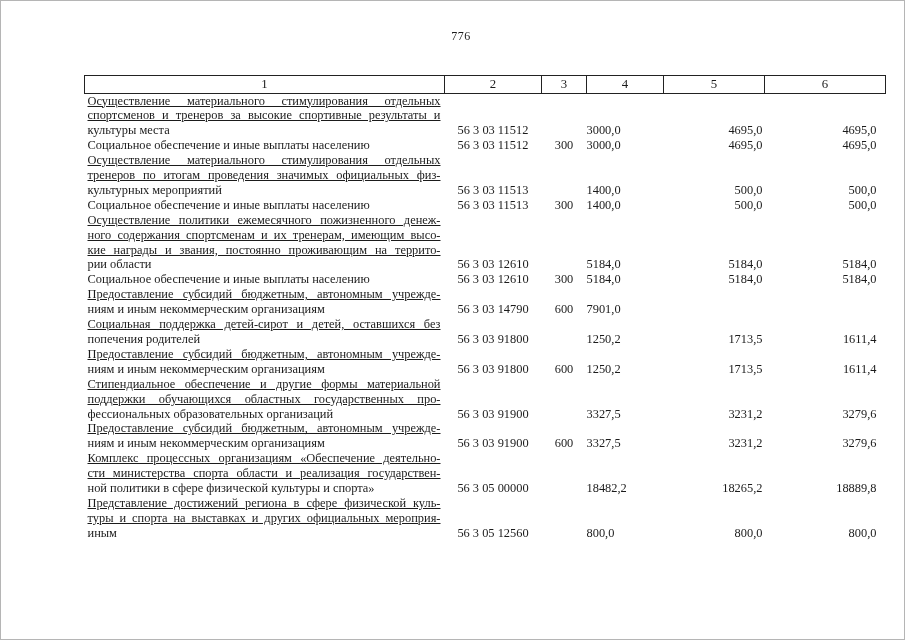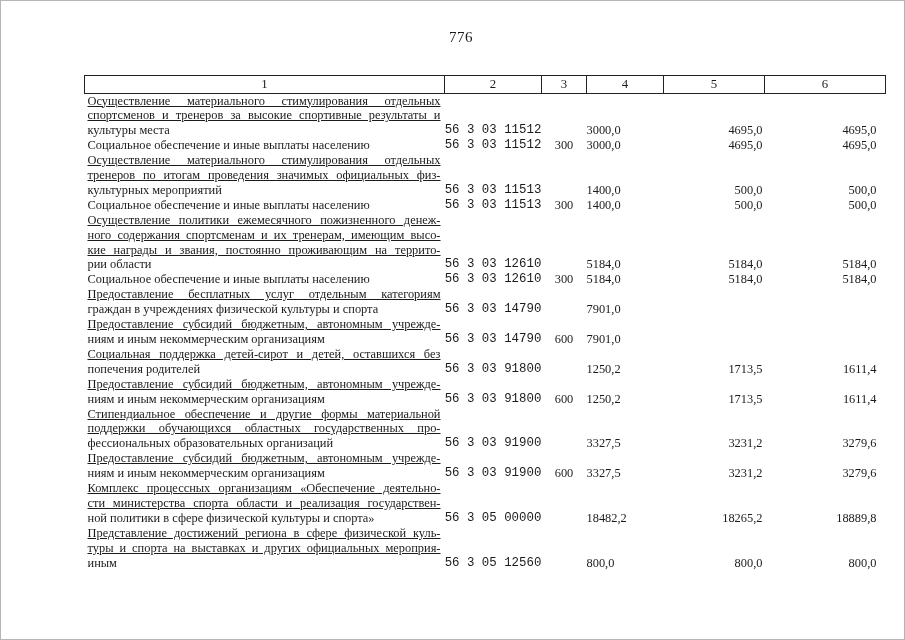--- a/index.html
+++ b/index.html
@@ -10,21 +10,21 @@
     color: #1b1b1b;
     position: relative;
     box-sizing: border-box;
     border: 1px solid #b5b5b5;
     overflow: hidden;
   }
   .page-number {
     position: absolute;
     top: 28px; left: 15px; width: 890px;
     text-align: center;
-    font-size: 15px;
+    font-size: 12px;
     letter-spacing: 0.5px;
   }
   table.budget-table {
     position: absolute;
     left: 83px; top: 74px;
     width: 801px;
     border-collapse: collapse;
     table-layout: fixed;
   }
   thead th {
@@ -50,21 +50,21 @@
     padding-right: 4px;
     white-space: normal;
     text-align: left;
   }
   .ln { display: block; }
   .ln.just {
     text-align: justify;
     text-align-last: justify;
     text-decoration: underline;
   }
-  tbody td.c2 { text-align: center; font-family: Liberation Mono, monospace; }
+  tbody td.c2 { text-align: center; }
   tbody td.c3 { text-align: center; }
   tbody td.c4 { text-align: left; padding-right: 1px; }
   tbody td.c5 { text-align: right; padding-right: 2px; }
   tbody td.c6 { text-align: right; padding-right: 9px; }
 </style>
 </head>
 <body>
 
 <div class="page-number">776</div>
 
@@ -150,31 +150,20 @@
           <div class="ln">Социальное обеспечение и иные выплаты населению</div>
         </td>
         <td class="c2">56 3 03 12610</td>
         <td class="c3">300</td>
         <td class="c4">5184,0</td>
         <td class="c5">5184,0</td>
         <td class="c6">5184,0</td>
       </tr>
       <tr>
         <td class="c1">
-          <div class="ln just">Предоставление бесплатных услуг отдельным категориям</div>
-          <div class="ln">граждан в учреждениях физической культуры и спорта</div>
-        </td>
-        <td class="c2">56 3 03 14790</td>
-        <td class="c3"></td>
-        <td class="c4">7901,0</td>
-        <td class="c5"></td>
-        <td class="c6"></td>
-      </tr>
-      <tr>
-        <td class="c1">
           <div class="ln just">Предоставление субсидий бюджетным, автономным учрежде-</div>
           <div class="ln">ниям и иным некоммерческим организациям</div>
         </td>
         <td class="c2">56 3 03 14790</td>
         <td class="c3">600</td>
         <td class="c4">7901,0</td>
         <td class="c5"></td>
         <td class="c6"></td>
       </tr>
       <tr>

